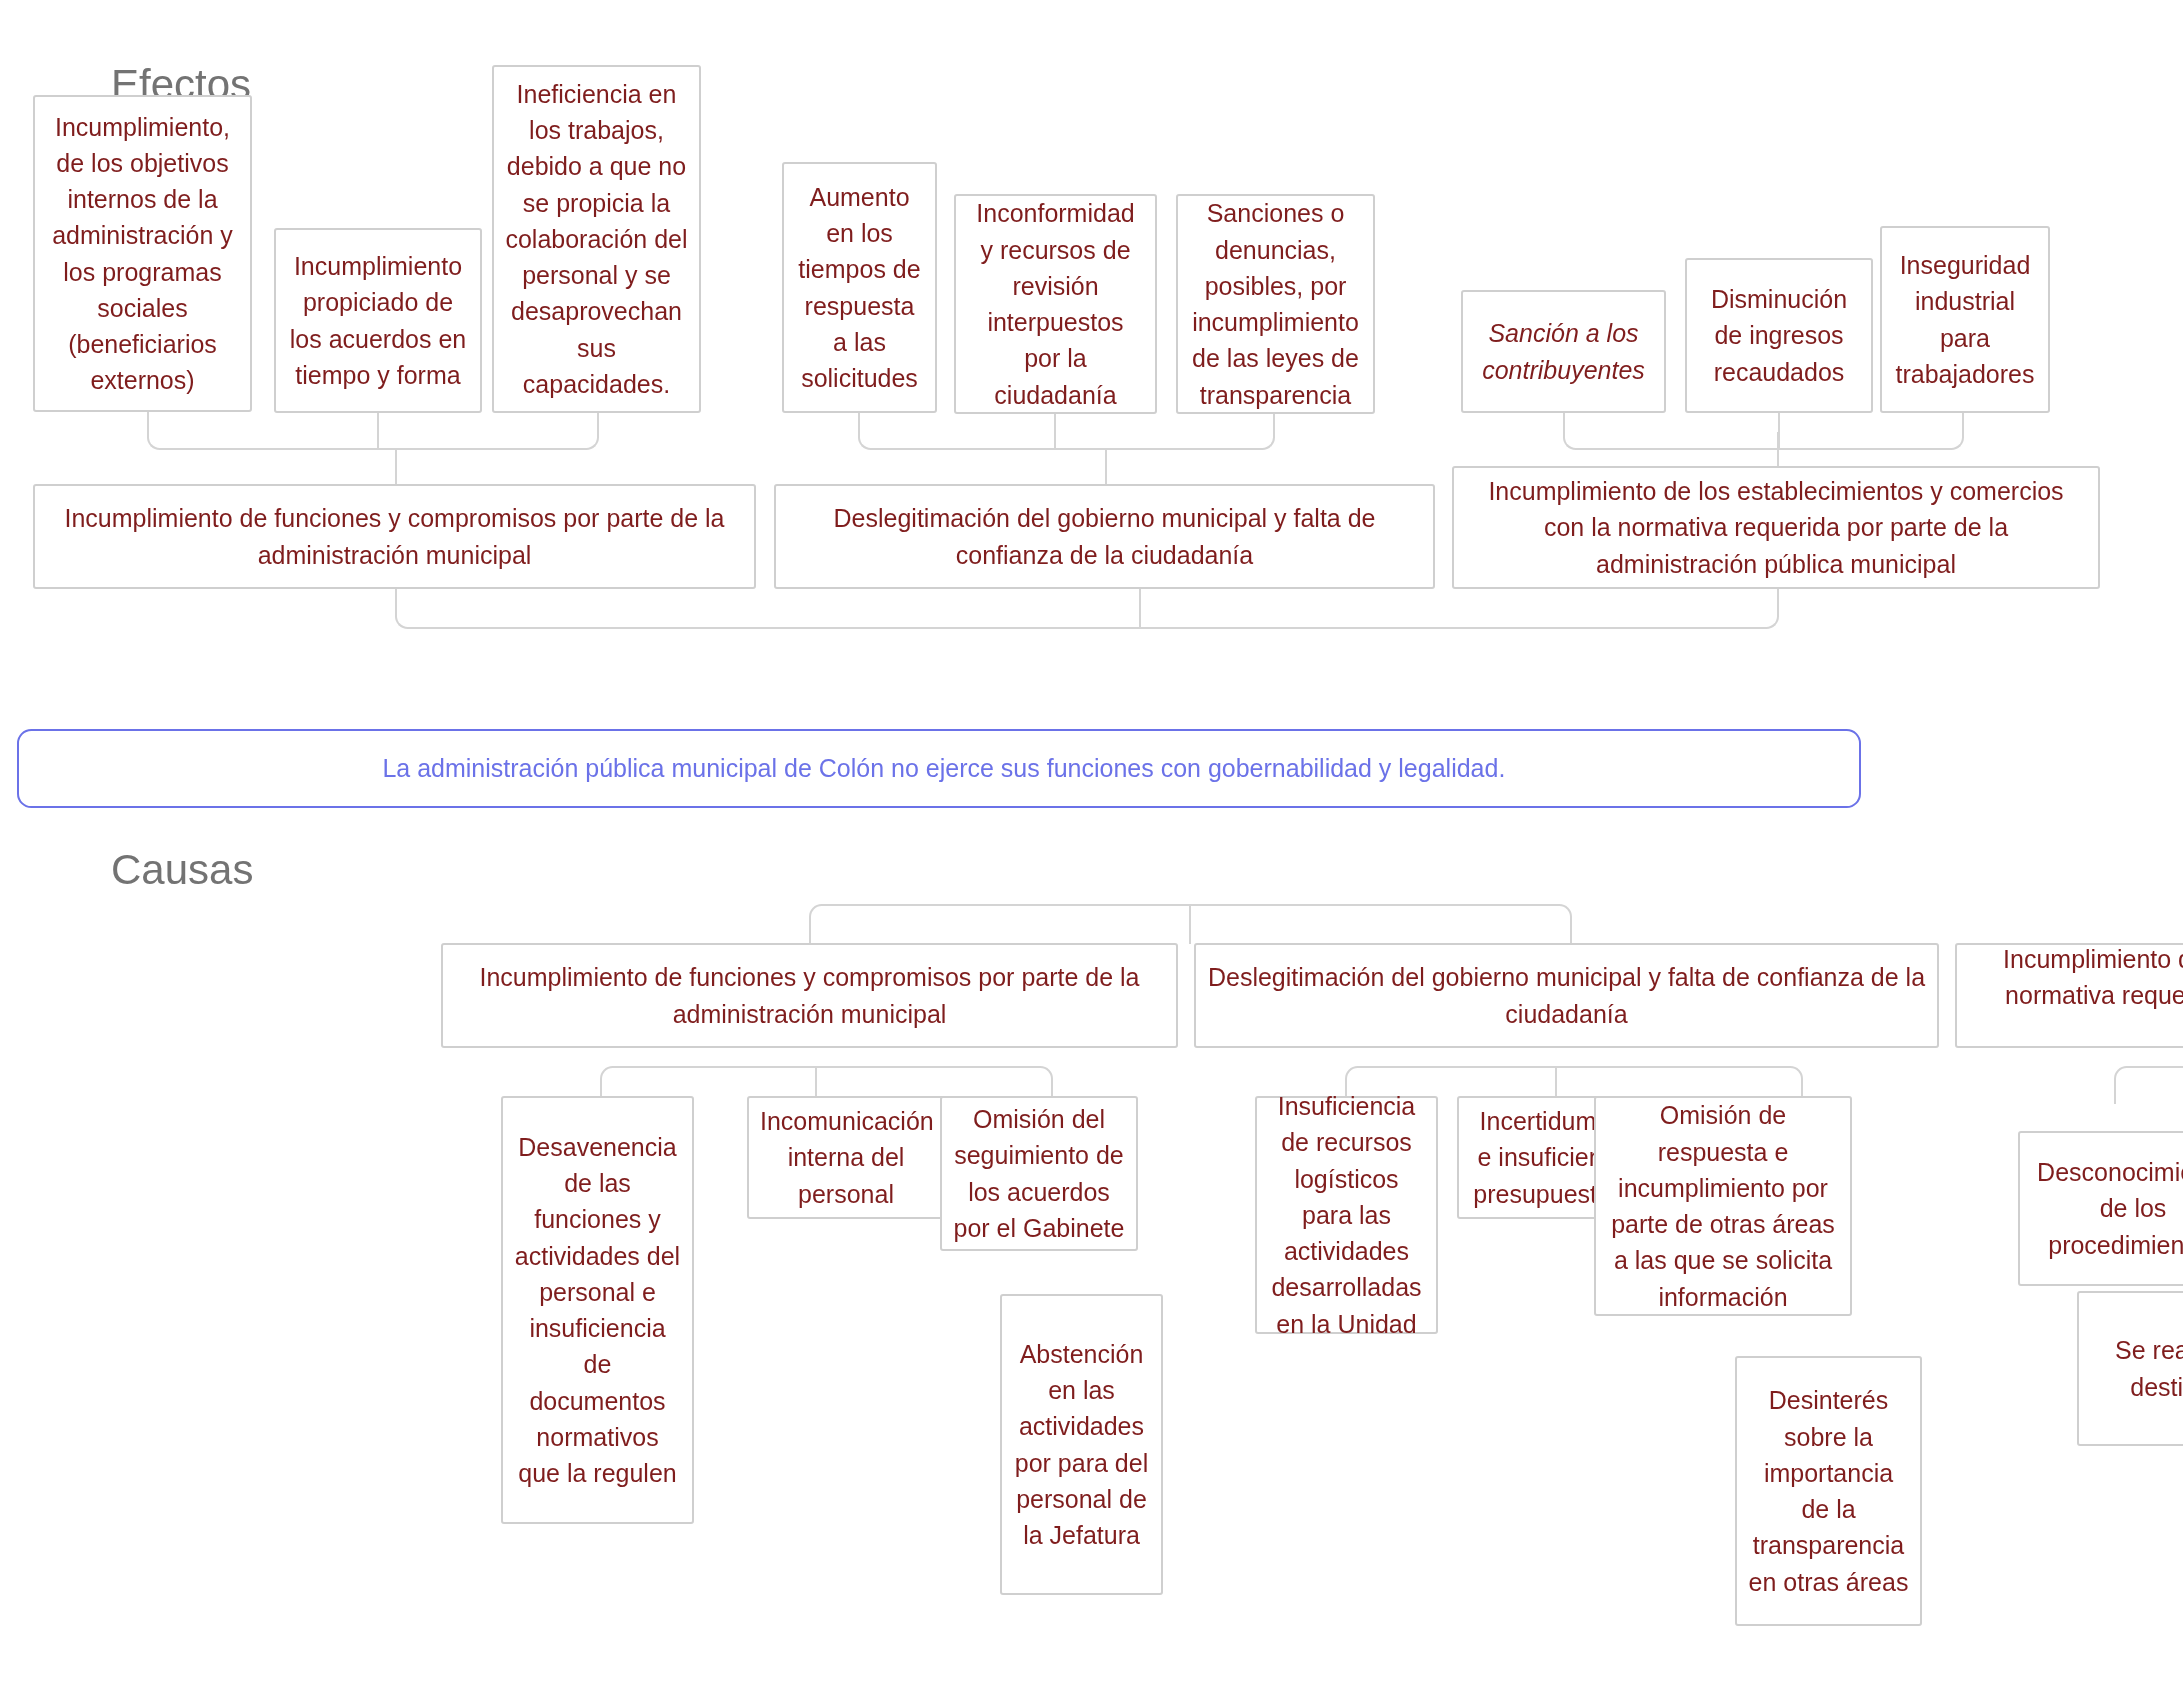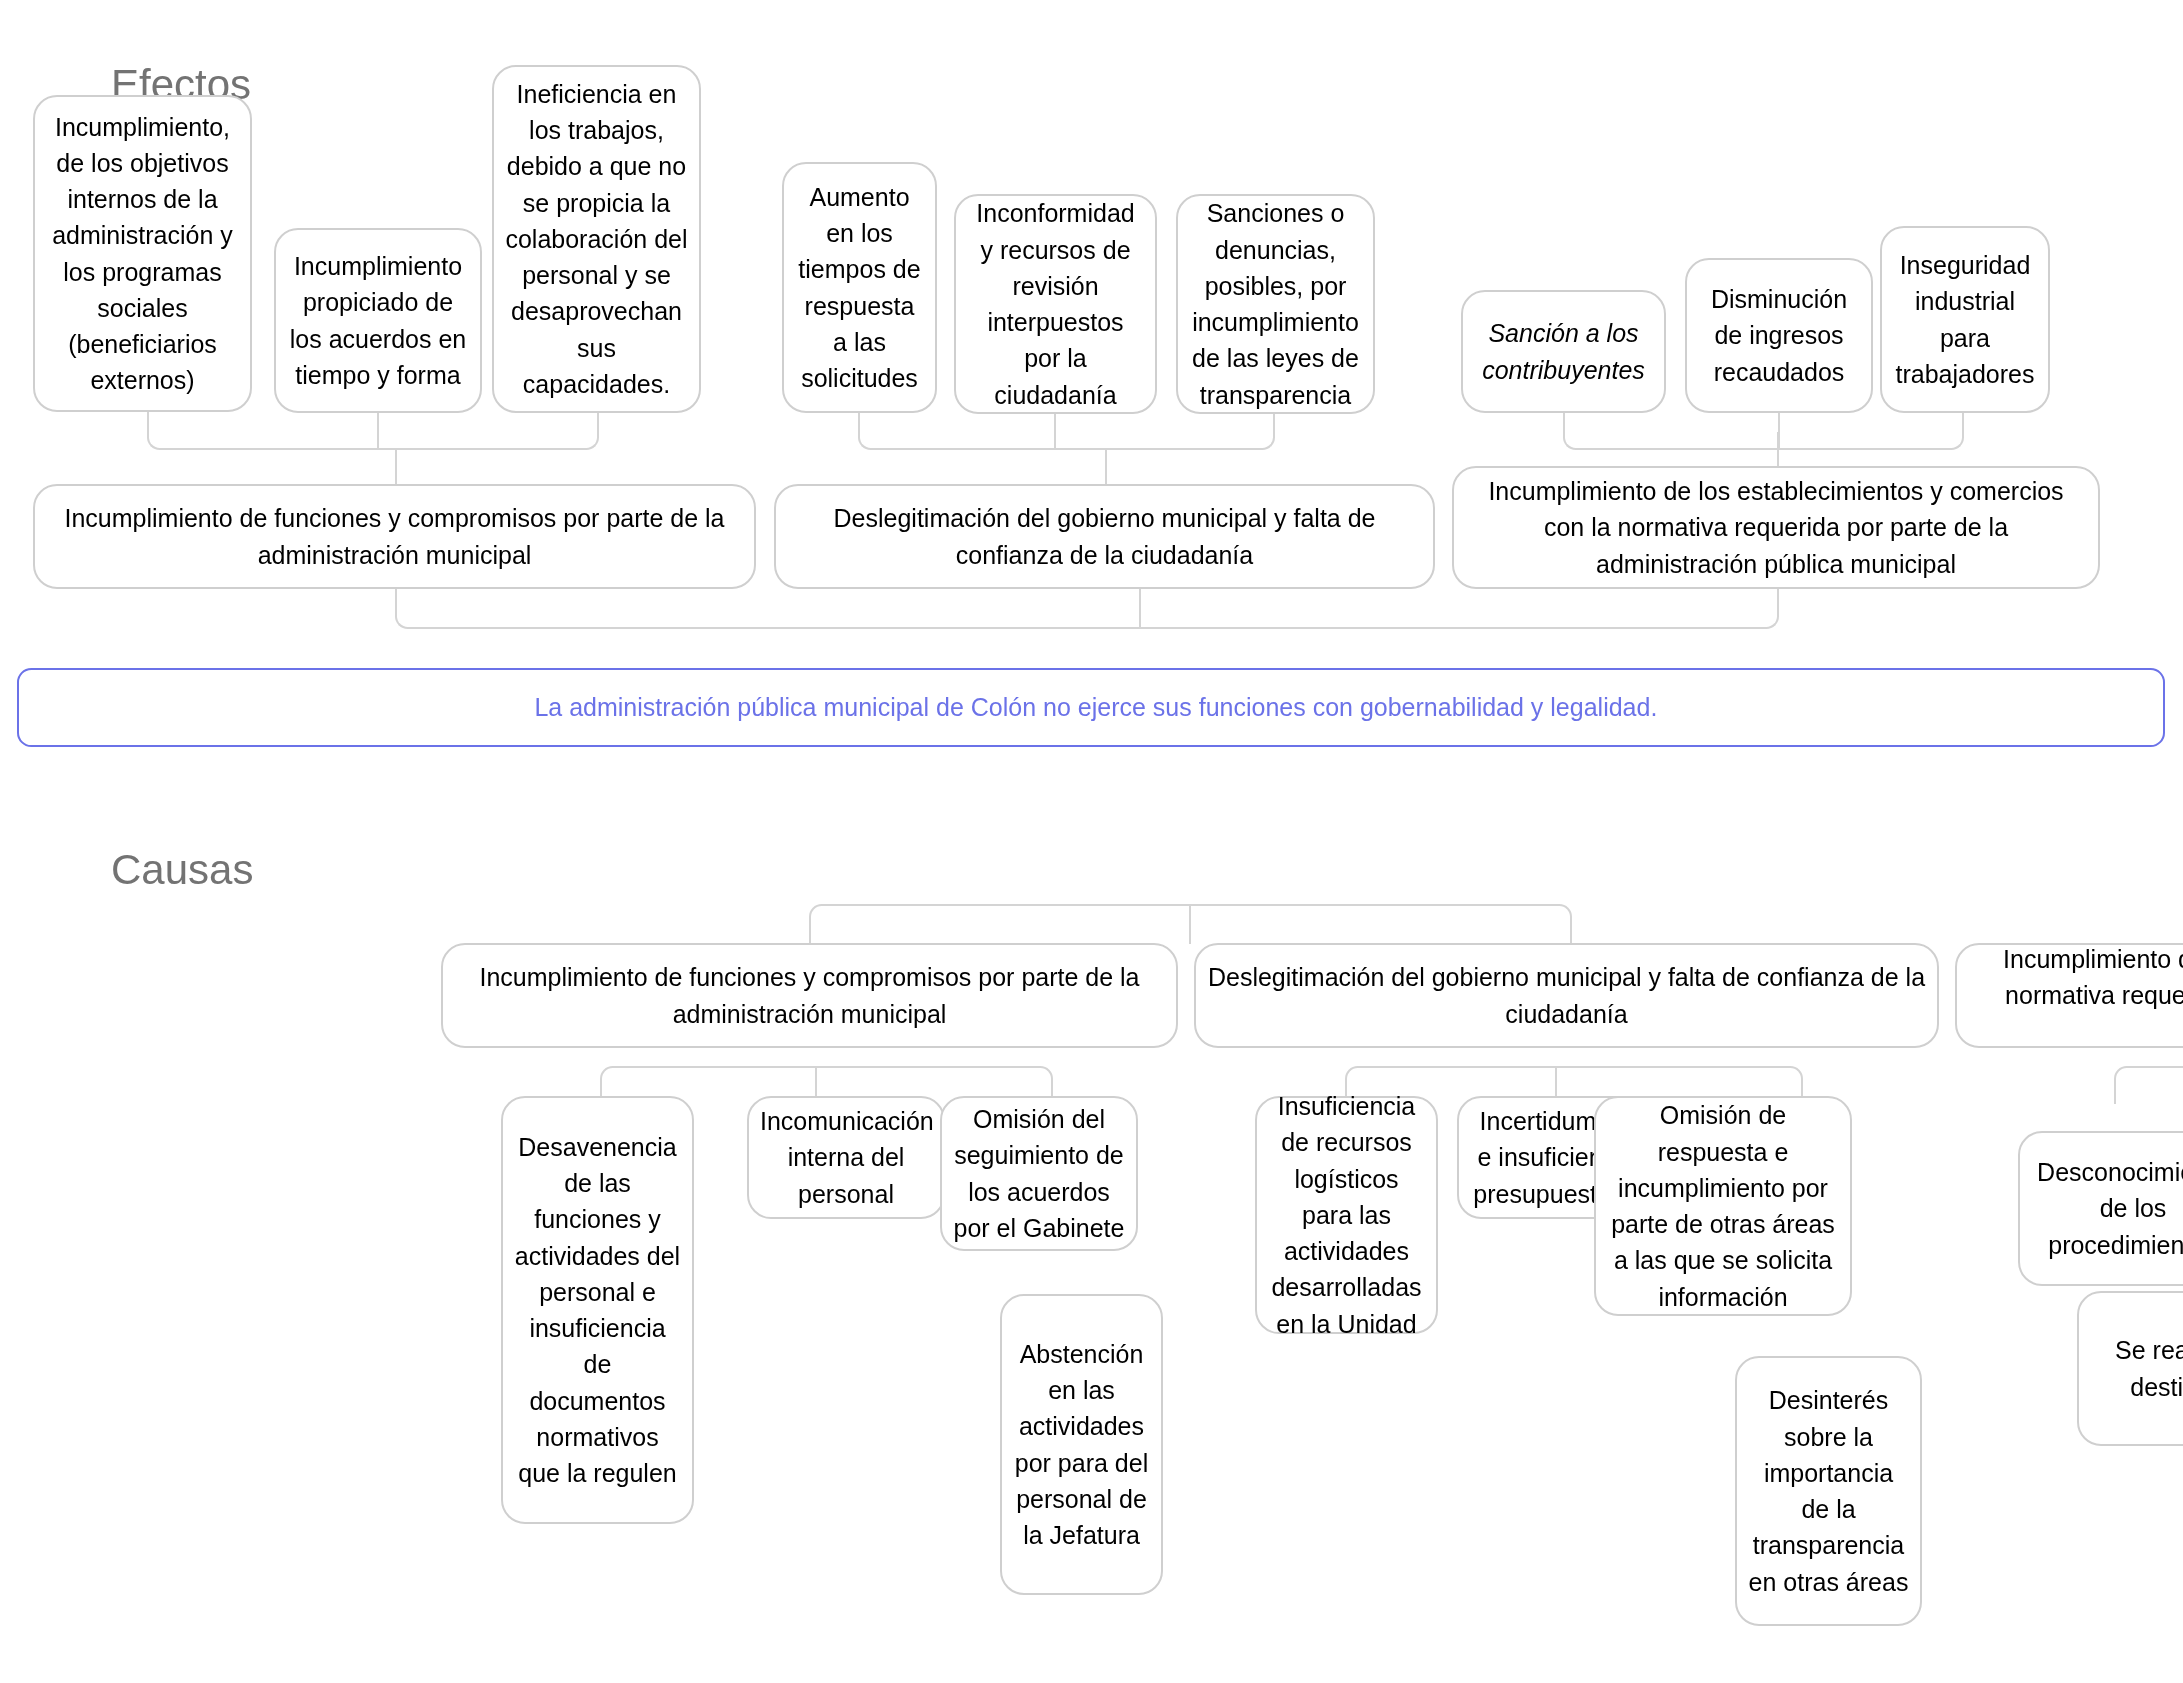--- a/index.html
+++ b/index.html
@@ -30,26 +30,26 @@
     white-space: nowrap;
     z-index: 1;
   }
 
   
   .node {
     position: absolute;
     box-sizing: border-box;
     background: #ffffff;
     border: 2.4px solid #cfcfcf;
-    border-radius: 24px;
+    border-radius: 3px;
     display: flex;
     align-items: center;
     justify-content: center;
     text-align: center;
-    color: #000000;
+    color: #7f1d1d;
     font-size: 25px;
     line-height: 1.45;
     padding: 23px 11px;
     z-index: 3;
   }
   .node .txt { display: block; width: 100%; }
 
   
   .problem-node {
     position: absolute;
@@ -156,21 +156,21 @@
     <span class="txt">Deslegitimación del gobierno municipal y falta de confianza de la ciudadanía</span>
   </div>
 
   <div class="node" style="left:1452px; top:466px; width:648px; height:123px;">
     <span class="txt">Incumplimiento de los establecimientos y comercios con la normativa requerida por parte de la administración pública municipal</span>
   </div>
 
   <div class="conn conn-bracket-up" style="left:395px; top:589px; width:1384px; height:40px;"></div>
   <div class="conn conn-v" style="left:1139px; top:589px; height:40px;"></div>
 
-  <div class="problem-node" style="left:17.4px; top:668px; width:2148px; height:79px;padding-left:9px;">
+  <div class="problem-node" style="left:17.4px; top:729px; width:1844px; height:79px;padding-left:9px;">
     <span class="txt">La administración pública municipal de Colón no ejerce sus funciones con gobernabilidad y legalidad.</span>
   </div>
 
   <div class="section-title" style="left:111px; top:847px;">Causas</div>
 
   <div class="conn conn-bracket-down" style="left:809px; top:904px; width:763px; height:40px;"></div>
   <div class="conn conn-v" style="left:1189px; top:904px; height:40px;"></div>
 
   <div class="node" style="left:441px; top:943px; width:737px; height:105px;">
     <span class="txt">Incumplimiento de funciones y compromisos por parte de la administración municipal</span>

